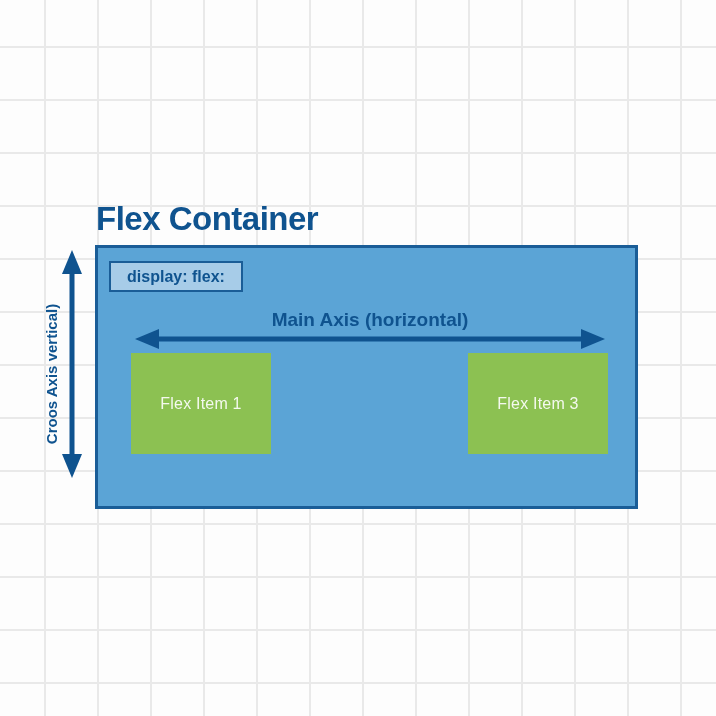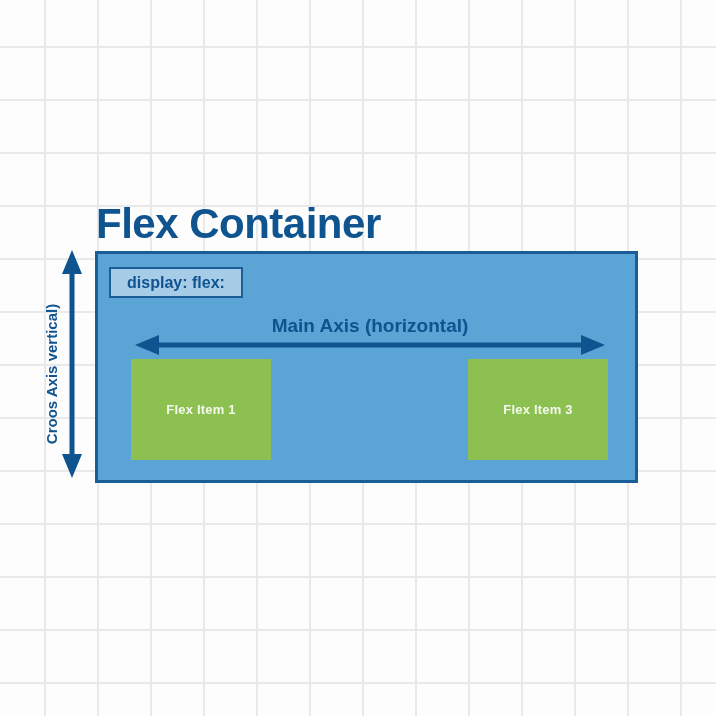--- a/index.html
+++ b/index.html
@@ -15,25 +15,25 @@
     position:relative;width:716px;height:716px;
     background-color:var(--background);
     background-image:
       linear-gradient(to right, var(--grid-line) 2px, transparent 2px),
       linear-gradient(to bottom, var(--grid-line) 2px, transparent 2px);
     background-size:53px 53px;
     background-position:44px 46px;
   }
   .title{
     position:absolute;left:96px;top:200px;
-    font-size:42px;font-weight:bold;letter-spacing:-0.5px;
+    font-size:33px;font-weight:bold;letter-spacing:-0.5px;
     color:var(--accent-text);
   }
   .container-box{
-    position:absolute;left:95px;top:251px;width:543px;height:232px;
+    position:absolute;left:95px;top:245px;width:543px;height:264px;
     background:var(--container-fill);
     border:3px solid var(--container-border);
   }
   .display-label{
     position:absolute;left:11px;top:13px;width:134px;height:31px;
     background:var(--label-fill);
     border:2px solid var(--container-border);
     display:flex;align-items:center;justify-content:center;
     font-size:16px;font-weight:bold;color:var(--accent-text);
   }
@@ -48,21 +48,21 @@
   }
   .items-row{
     position:absolute;left:33px;top:105px;width:477px;height:101px;
     display:flex;justify-content:space-between;
   }
   .flex-item{
     width:140px;height:101px;background:var(--item-fill);
     display:flex;align-items:center;justify-content:center;
   }
   .flex-item span{
-    font-size:13px;font-weight:bold;color:var(--item-text);letter-spacing:0.2px;
+    font-size:16px;font-weight:normal;color:var(--item-text);letter-spacing:0.2px;
   }
   .cross-axis-arrow{
     position:absolute;left:58px;top:250px;width:28px;height:228px;
     color:var(--accent-text);
   }
   .cross-axis-label{
     position:absolute;left:-33px;top:365px;width:170px;height:18px;
     transform:rotate(-90deg);
     text-align:center;font-size:15px;font-weight:bold;
     color:var(--accent-text);white-space:nowrap;

